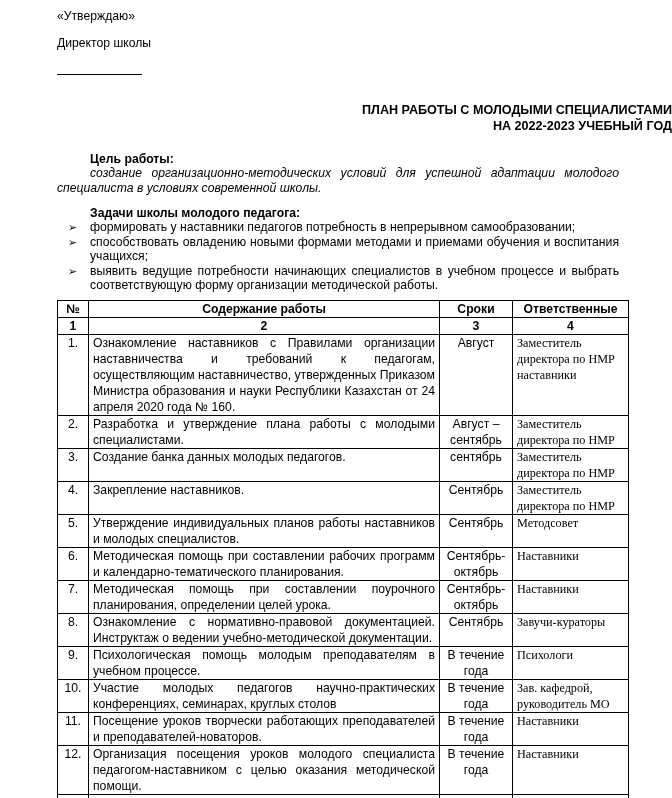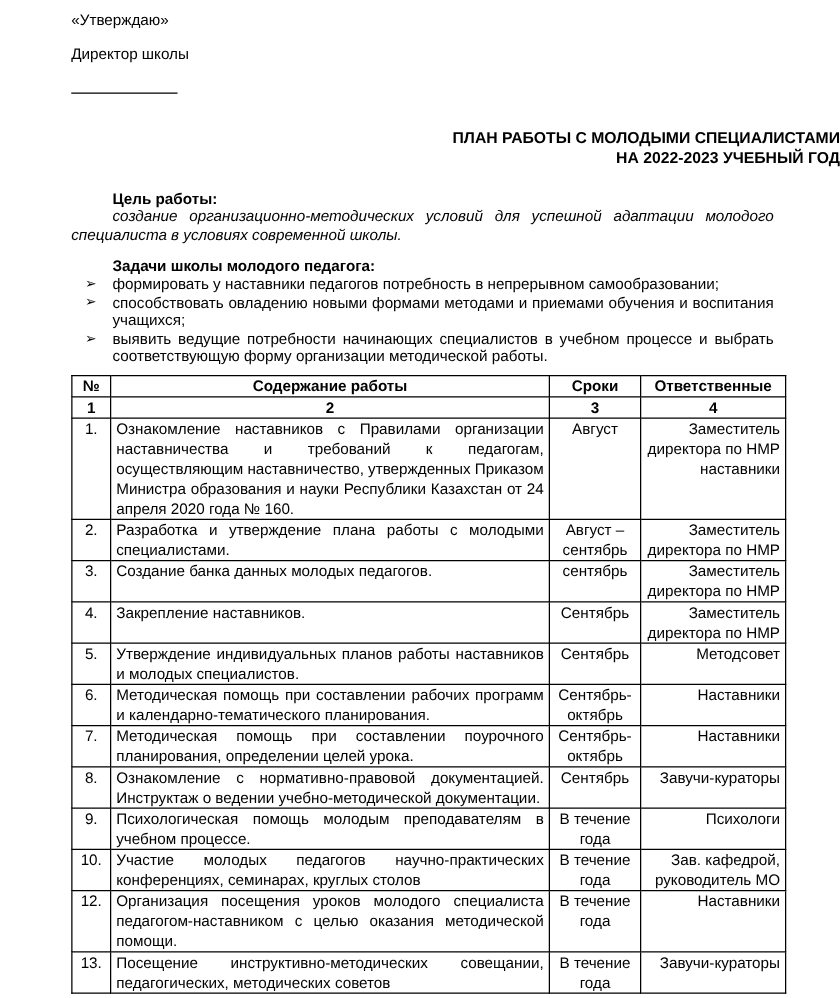--- a/index.html
+++ b/index.html
@@ -21,21 +21,21 @@
   table {
     position: absolute; left: 57px; top: 300px; width: 571px;
     border-collapse: collapse; table-layout: fixed; font-size: 12.2px;
   }
   td, th { border: 1px solid #000; padding: 0 4px; vertical-align: top; line-height: 16px; }
   th { font-weight: bold; text-align: center; }
   col.c1 { width: 31px; } col.c2 { width: 351px; } col.c3 { width: 73px; } col.c4 { width: 116px; }
   .num { text-align: center; }
   .content { text-align: justify; }
   .term { text-align: center; }
-  .resp { text-align: right; }
+  .resp { text-align: left; font-family: Liberation Serif, serif; }
   tr.numrow td { font-weight: bold; text-align: center; }
 </style>
 </head>
 <body>
 
 <div class="abs" id="approve">«Утверждаю»</div>
 <div class="abs" id="director">Директор школы</div>
 <div class="abs" id="sigline"></div>
 
 <div class="abs" id="title">
@@ -129,20 +129,26 @@
         <td class="term">В течение года</td>
         <td class="resp">Психологи</td>
       </tr>
       <tr>
         <td class="num">10.</td>
         <td class="content">Участие молодых педагогов научно-практических конференциях, семинарах, круглых столов</td>
         <td class="term">В течение года</td>
         <td class="resp">Зав. кафедрой, руководитель МО</td>
       </tr>
       <tr>
+        <td class="num">11.</td>
+        <td class="content">Посещение уроков творчески работающих преподавателей и преподавателей-новаторов.</td>
+        <td class="term">В течение года</td>
+        <td class="resp">Наставники</td>
+      </tr>
+      <tr>
         <td class="num">12.</td>
         <td class="content">Организация посещения уроков молодого специалиста педагогом-наставником с целью оказания методической помощи.</td>
         <td class="term">В течение года</td>
         <td class="resp">Наставники</td>
       </tr>
       <tr>
         <td class="num">13.</td>
         <td class="content">Посещение инструктивно-методических совещании, педагогических, методических советов</td>
         <td class="term">В течение года</td>
         <td class="resp">Завучи-кураторы</td>

